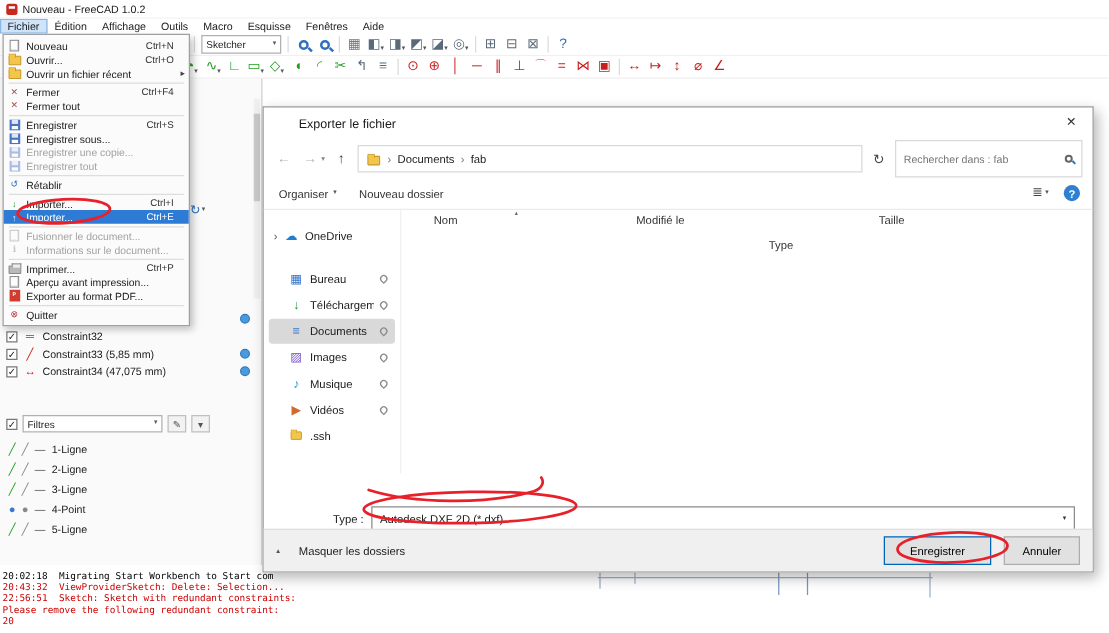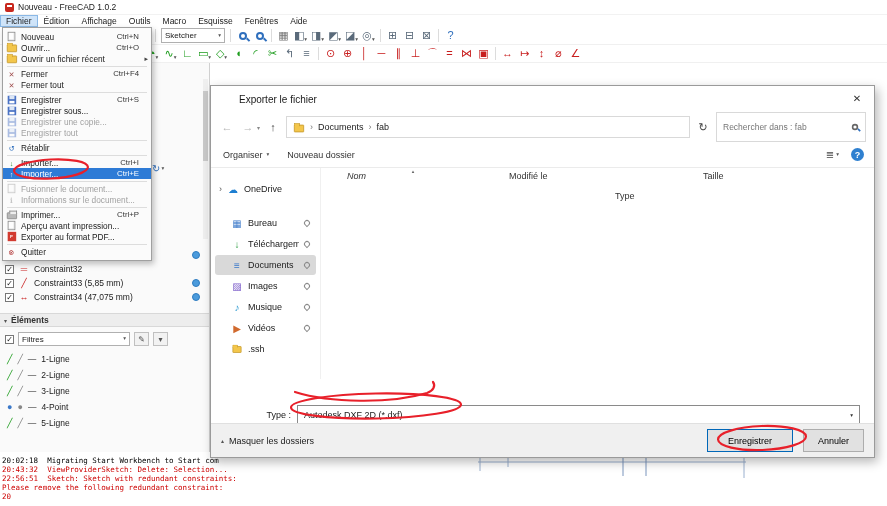--- a/index.html
+++ b/index.html
@@ -118,21 +118,21 @@
 .col-h .sort{position:absolute;top:-3px;left:40%;font-size:5px;color:#666}
 .empty-msg{position:absolute;left:0;top:34px;width:270px;text-align:center;font-size:9px;color:#333}
 .row-file,.row-type{position: absolute;left:0;display:flex;align-items:center;width:100%}
 .row-file{top:293px;height:24px}
 .row-type{top:318px;height:22px}
 .row-file label,.row-type label{width:86px;text-align:right;padding-right:6px;font-size:9px}
 .txt{position:relative;width:563px;height:20px;border:1px solid #8a8a8a;background:#fff;display:flex;align-items:center;padding:0 18px 0 6px;font-size:9px}
 .txt input{border:none;outline:none;width:100%;font:inherit;color:#111;background:transparent}
 .txt .dd2{position:absolute;right:6px;top:7px;color:#333}
 .dlg-footer{position:absolute;left:0;bottom:0;width:100%;height:34px;background:#f0f0f0;border-top:1px solid #e0e0e0;display:flex;align-items:center;padding:0 10px}
-.hide-folders{display:flex;align-items:center;gap:5px;font-size:9px}
+.hide-folders{display:flex;align-items:center;gap:15px;font-size:9px}
 .chev-up{font-size:6px;color:#555}
 .btn{height:23px;padding:0 14px;background:#e1e1e1;border:1px solid #adadad;font-size:9px;margin-left:10px;font-family:inherit}
 .btn.primary{border:1px solid #0067b8;margin-left:auto;min-width:86px}
 
 
 #annotations{position:absolute;left:0;top:0;width:887px;height:506px;z-index:200;pointer-events:none}
 </style>
 </head>
 <body>
 
@@ -369,24 +369,20 @@
         <span class="c-label">Constraint33 (5,85 mm)</span>
         <span class="c-badge"></span>
       </div>
       <div class="c-row">
         <span class="cb">✓</span>
         <span class="c-ic">↔</span>
         <span class="c-label">Constraint34 (47,075 mm)</span>
         <span class="c-badge"></span>
       </div>
     </div>
-  <div id="elem-header">
-    <span class="chev">▾</span>
-    <span>Éléments</span>
-  </div>
   <div id="filter-row">
     <span class="cb">✓</span>
     <span class="filter-combo">
       <span>Filtres</span>
       <span class="dd2">▾</span>
     </span>
     <span class="mini-btn">✎</span>
     <span class="mini-btn">▾</span>
   </div>
   <div id="elements">
@@ -633,21 +629,21 @@
           <span class="sb-label">Vidéos</span>
           <span class="pin"></span>
         </div>
         <div class="sb-item">
           <span class="sb-ic"><span class="i-folder"></span></span>
           <span class="sb-label">.ssh</span>
         </div>
       </div>
     <div class="dlg-list">
       <div id="col-headers">
-          <span class="col-h" style="width: 162px; font-style: italic;">Nom<span class="sort">▴</span></span>
+          <span class="col-h" style="width: 162px;">Nom<span class="sort">▴</span></span>
           <span class="col-h" style="width: 106px;">Modifié le</span>
           <span class="col-h" style="width: 88px; margin-top: 40px;">Type</span>
           <span class="col-h" style="width: 60px;">Taille</span>
         </div>
     </div>
   </div>
   <div class="row-type">
     <label>Type :</label>
     <div class="txt">
       <span>Autodesk DXF 2D (*.dxf)</span>

